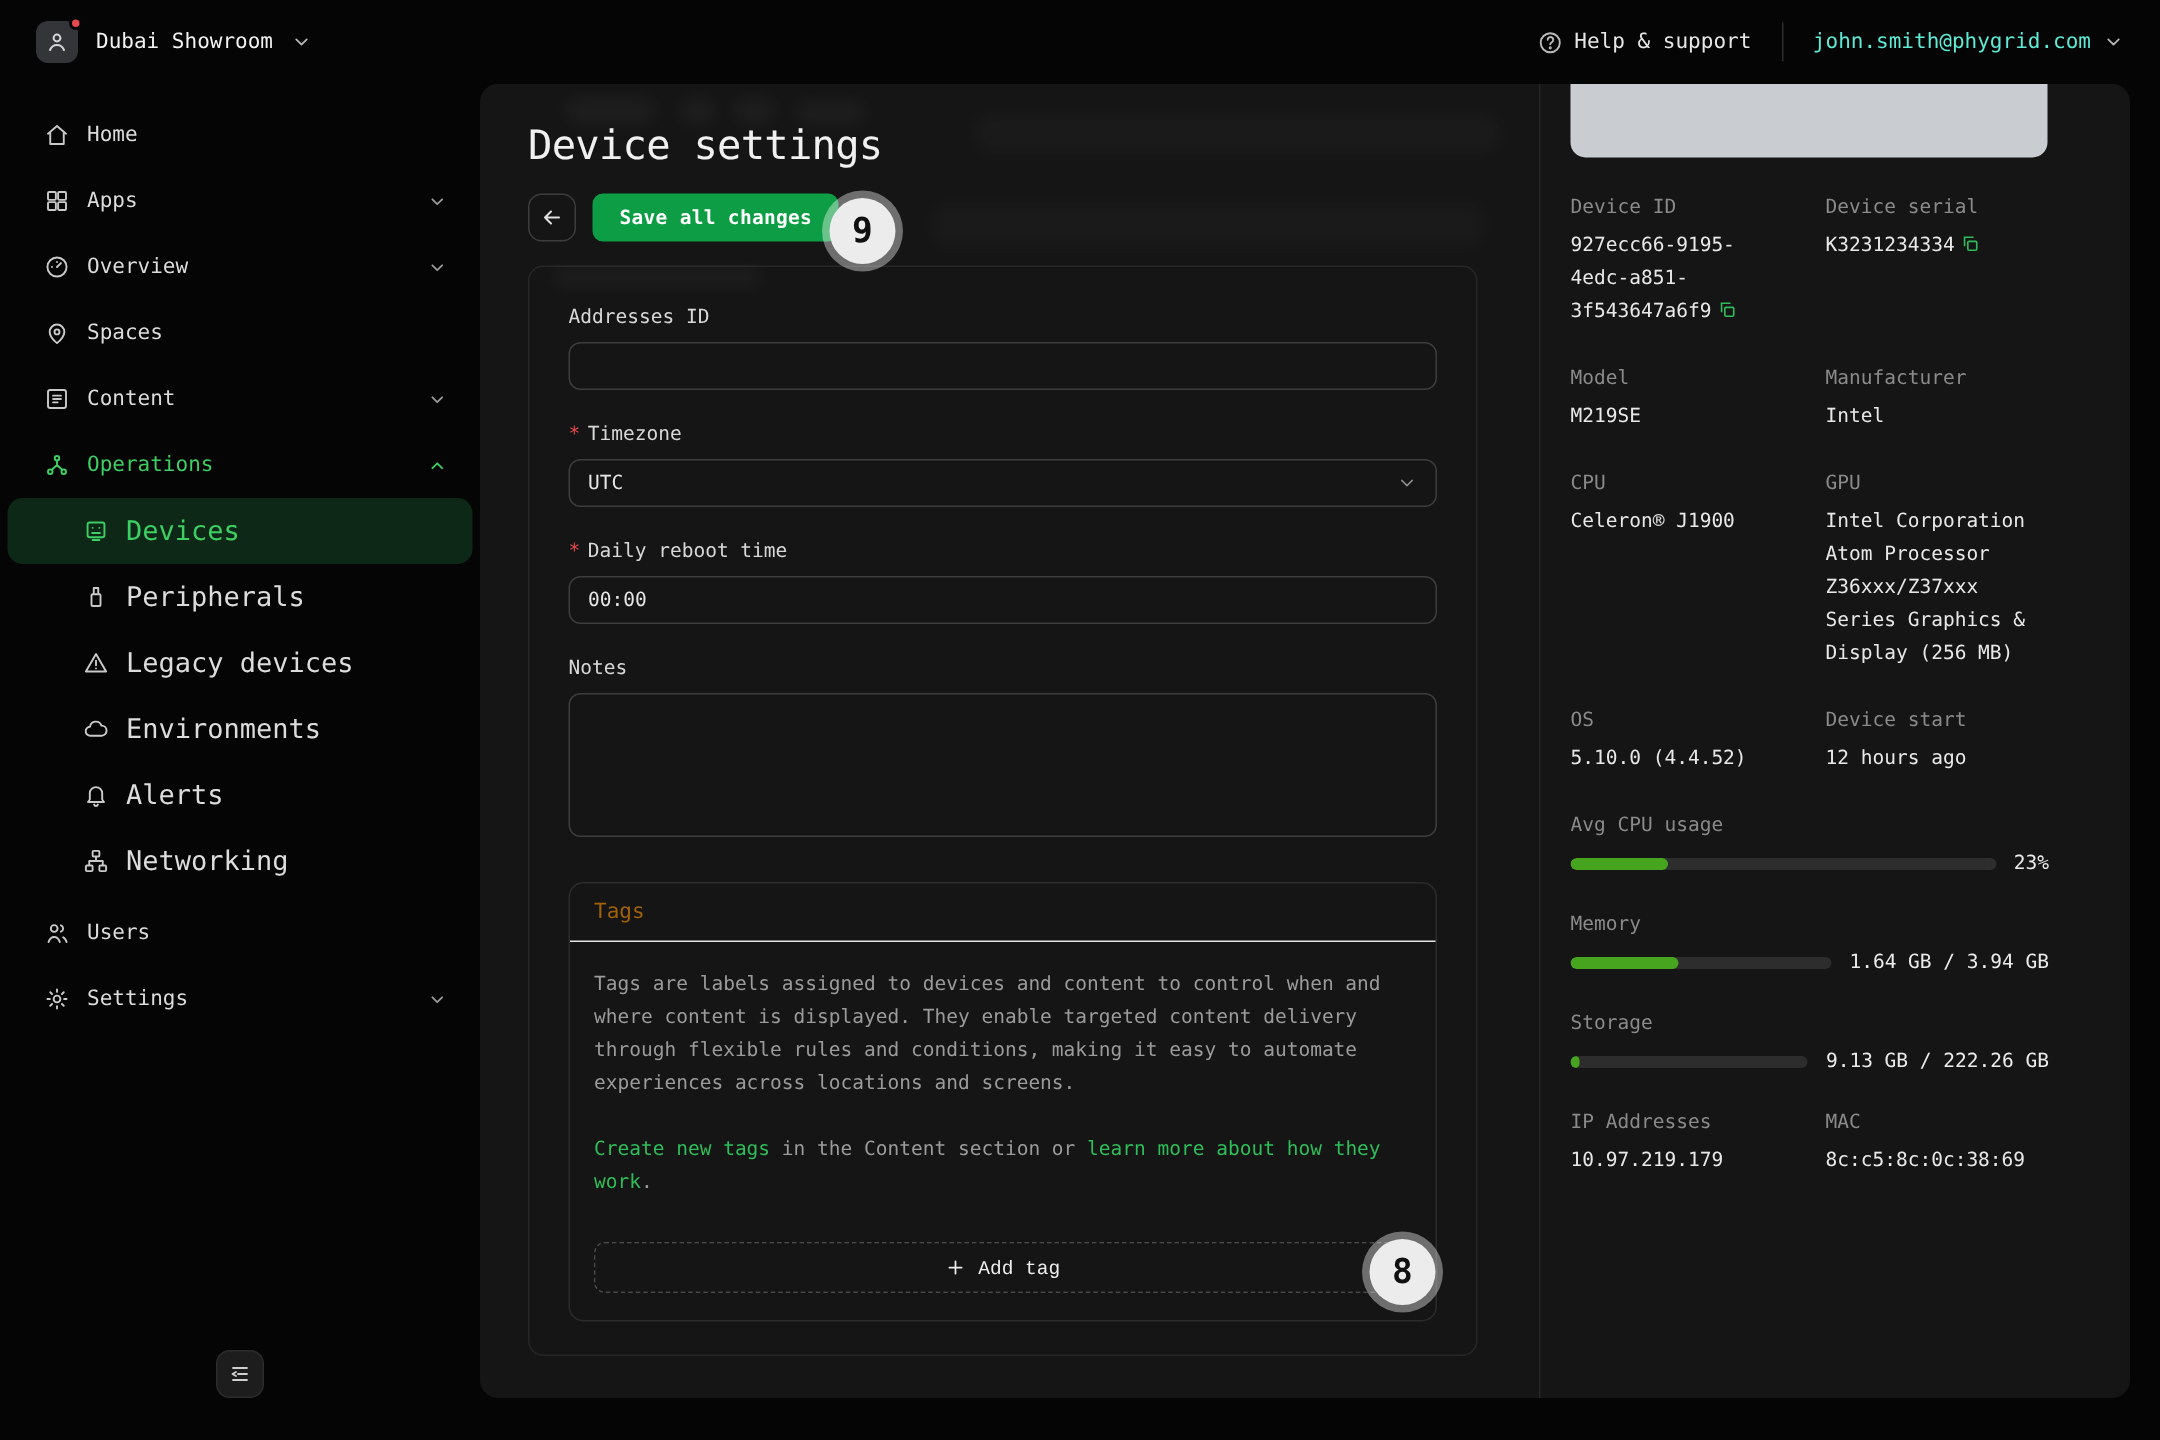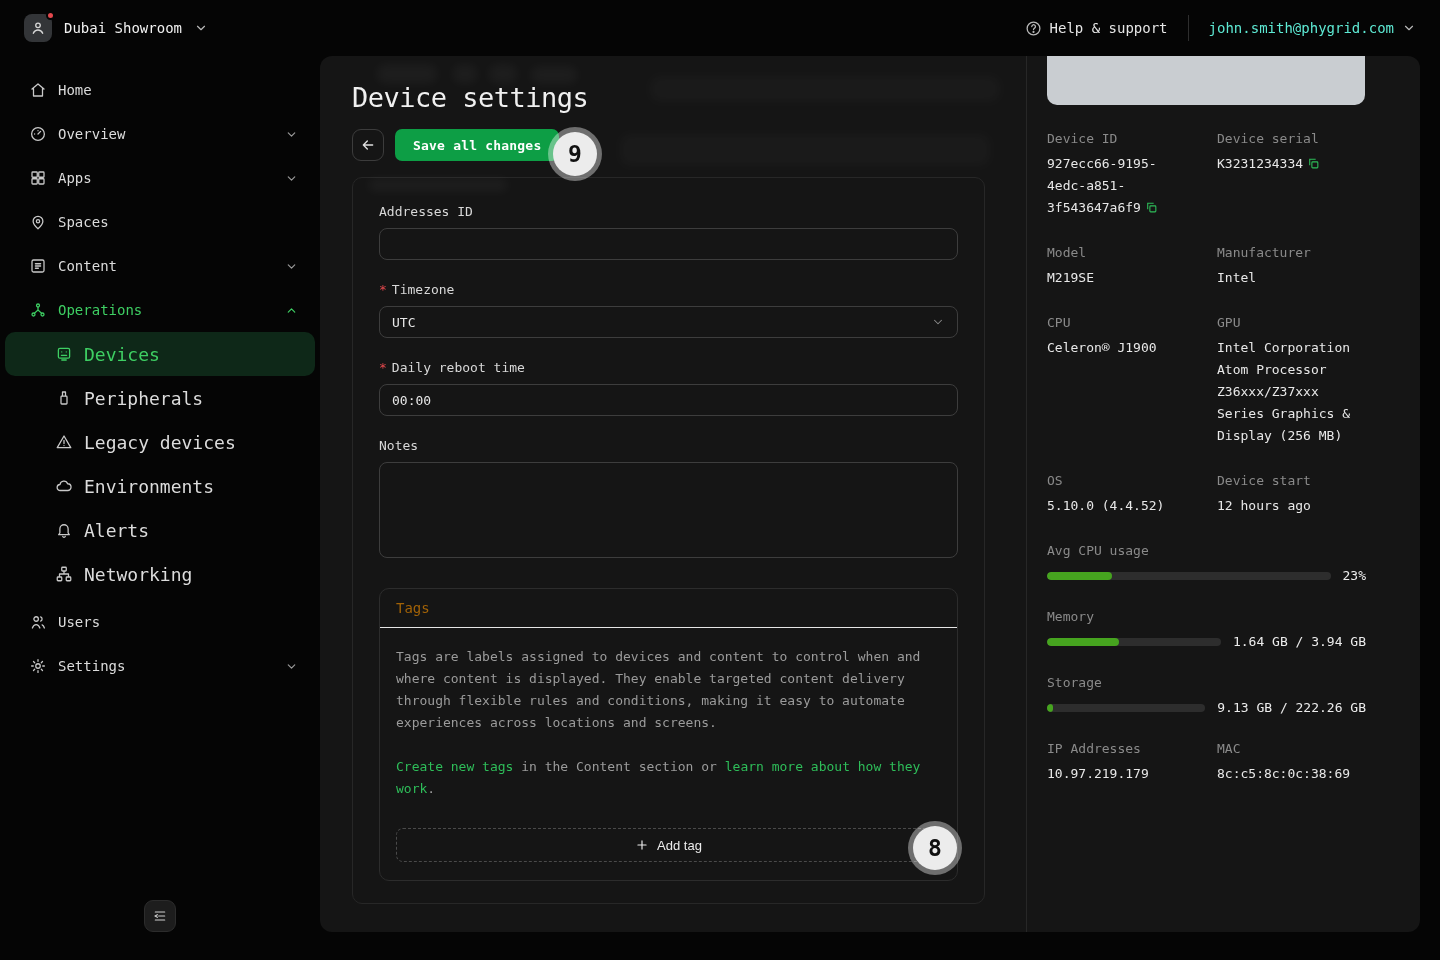--- a/index.html
+++ b/index.html
@@ -88,21 +88,21 @@
   
   .tags-card { border:1px solid #2c2c2c; border-radius:10px; margin-top:26px; }
   .tags-head { padding:11px 16px; font-size:14px; color:#a16207; border-bottom:1px solid #e5e5e5; }
   .tags-body { padding:18px 16px 18px; }
   .tags-desc { font-size:13px; line-height:22px; color:#9b9b9b; }
   .tags-links { font-size:13px; line-height:22px; color:#9b9b9b; margin-top:22px; }
   .glink { color:#2ebd59; cursor:pointer; }
   .add-tag-btn {
     margin-top:28px; width:100%; height:34px; background:transparent;
     border:1px dashed #4a4a4a; border-radius:7px; color:#ececec;
-    font-family:Liberation Sans, sans-serif; font-size:13px; display:flex; align-items:center; justify-content:center; gap:8px; cursor:pointer;
+    font-family:Liberation Mono, monospace; font-size:13px; display:flex; align-items:center; justify-content:center; gap:8px; cursor:pointer;
   }
   .add-tag-btn .plus { display:flex; color:#ececec; }
   
   .details-panel { flex:1; border-left:1px solid #272727; padding:0 54px 20px 20px; overflow:hidden; }
   .thumb { width:318px; height:49px; background:#c9cdd1; border-radius:0 0 10px 10px; }
   .dgrid { display:grid; grid-template-columns:150px 150px; column-gap:20px; row-gap:26px; margin-top:26px; }
   .dlabel { font-size:13px; color:#8a8a8a; margin-bottom:7px; }
   .dvalue { font-size:13px; color:#e8e8e8; line-height:22px; overflow-wrap:break-word; }
   .dvalue .copy-icon { color:#2ebd59; display:inline-flex; vertical-align:-2px; margin-left:4px; cursor:pointer; }
   .id-wrap { max-width:140px; }
@@ -169,42 +169,42 @@
     <div class="nav-item">
       <span class="ni-icon">
           <svg width="18" height="18" viewBox="0 0 24 24" fill="none" stroke="currentColor" stroke-width="1.7" stroke-linecap="round" stroke-linejoin="round">
             <path d="M4 10.8L12 4l8 6.8M6 9.5V20h12V9.5"></path>
           </svg>
         </span>
       <span class="ni-label">Home</span>
     </div>
     <div class="nav-item">
       <span class="ni-icon">
-          <svg width="18" height="18" viewBox="0 0 24 24" fill="none" stroke="currentColor" stroke-width="1.7" stroke-linecap="round">
-            <circle cx="12" cy="12" r="8.5"></circle>
-            <path d="M12 12l3.5-3.5M7.5 12h.01M12 7.5v.01"></path>
-          </svg>
-        </span>
-      <span class="ni-label">Overview</span>
-      <span class="ni-chev">
-          <svg width="13" height="13" viewBox="0 0 24 24" fill="none" stroke="currentColor" stroke-width="2.2" stroke-linecap="round" stroke-linejoin="round">
-            <path d="M6 9l6 6 6-6"></path>
-          </svg>
-        </span>
-    </div>
-    <div class="nav-item">
-      <span class="ni-icon">
           <svg width="18" height="18" viewBox="0 0 24 24" fill="none" stroke="currentColor" stroke-width="1.7">
             <rect x="4" y="4" width="7" height="7" rx="1"></rect>
             <rect x="13" y="4" width="7" height="7" rx="1"></rect>
             <rect x="4" y="13" width="7" height="7" rx="1"></rect>
             <rect x="13" y="13" width="7" height="7" rx="1"></rect>
           </svg>
         </span>
       <span class="ni-label">Apps</span>
+      <span class="ni-chev">
+          <svg width="13" height="13" viewBox="0 0 24 24" fill="none" stroke="currentColor" stroke-width="2.2" stroke-linecap="round" stroke-linejoin="round">
+            <path d="M6 9l6 6 6-6"></path>
+          </svg>
+        </span>
+    </div>
+    <div class="nav-item">
+      <span class="ni-icon">
+          <svg width="18" height="18" viewBox="0 0 24 24" fill="none" stroke="currentColor" stroke-width="1.7" stroke-linecap="round">
+            <circle cx="12" cy="12" r="8.5"></circle>
+            <path d="M12 12l3.5-3.5M7.5 12h.01M12 7.5v.01"></path>
+          </svg>
+        </span>
+      <span class="ni-label">Overview</span>
       <span class="ni-chev">
           <svg width="13" height="13" viewBox="0 0 24 24" fill="none" stroke="currentColor" stroke-width="2.2" stroke-linecap="round" stroke-linejoin="round">
             <path d="M6 9l6 6 6-6"></path>
           </svg>
         </span>
     </div>
     <div class="nav-item">
       <span class="ni-icon">
           <svg width="18" height="18" viewBox="0 0 24 24" fill="none" stroke="currentColor" stroke-width="1.7" stroke-linejoin="round">
             <path d="M12 21s-6.5-5.6-6.5-10a6.5 6.5 0 1 1 13 0c0 4.4-6.5 10-6.5 10z"></path>

